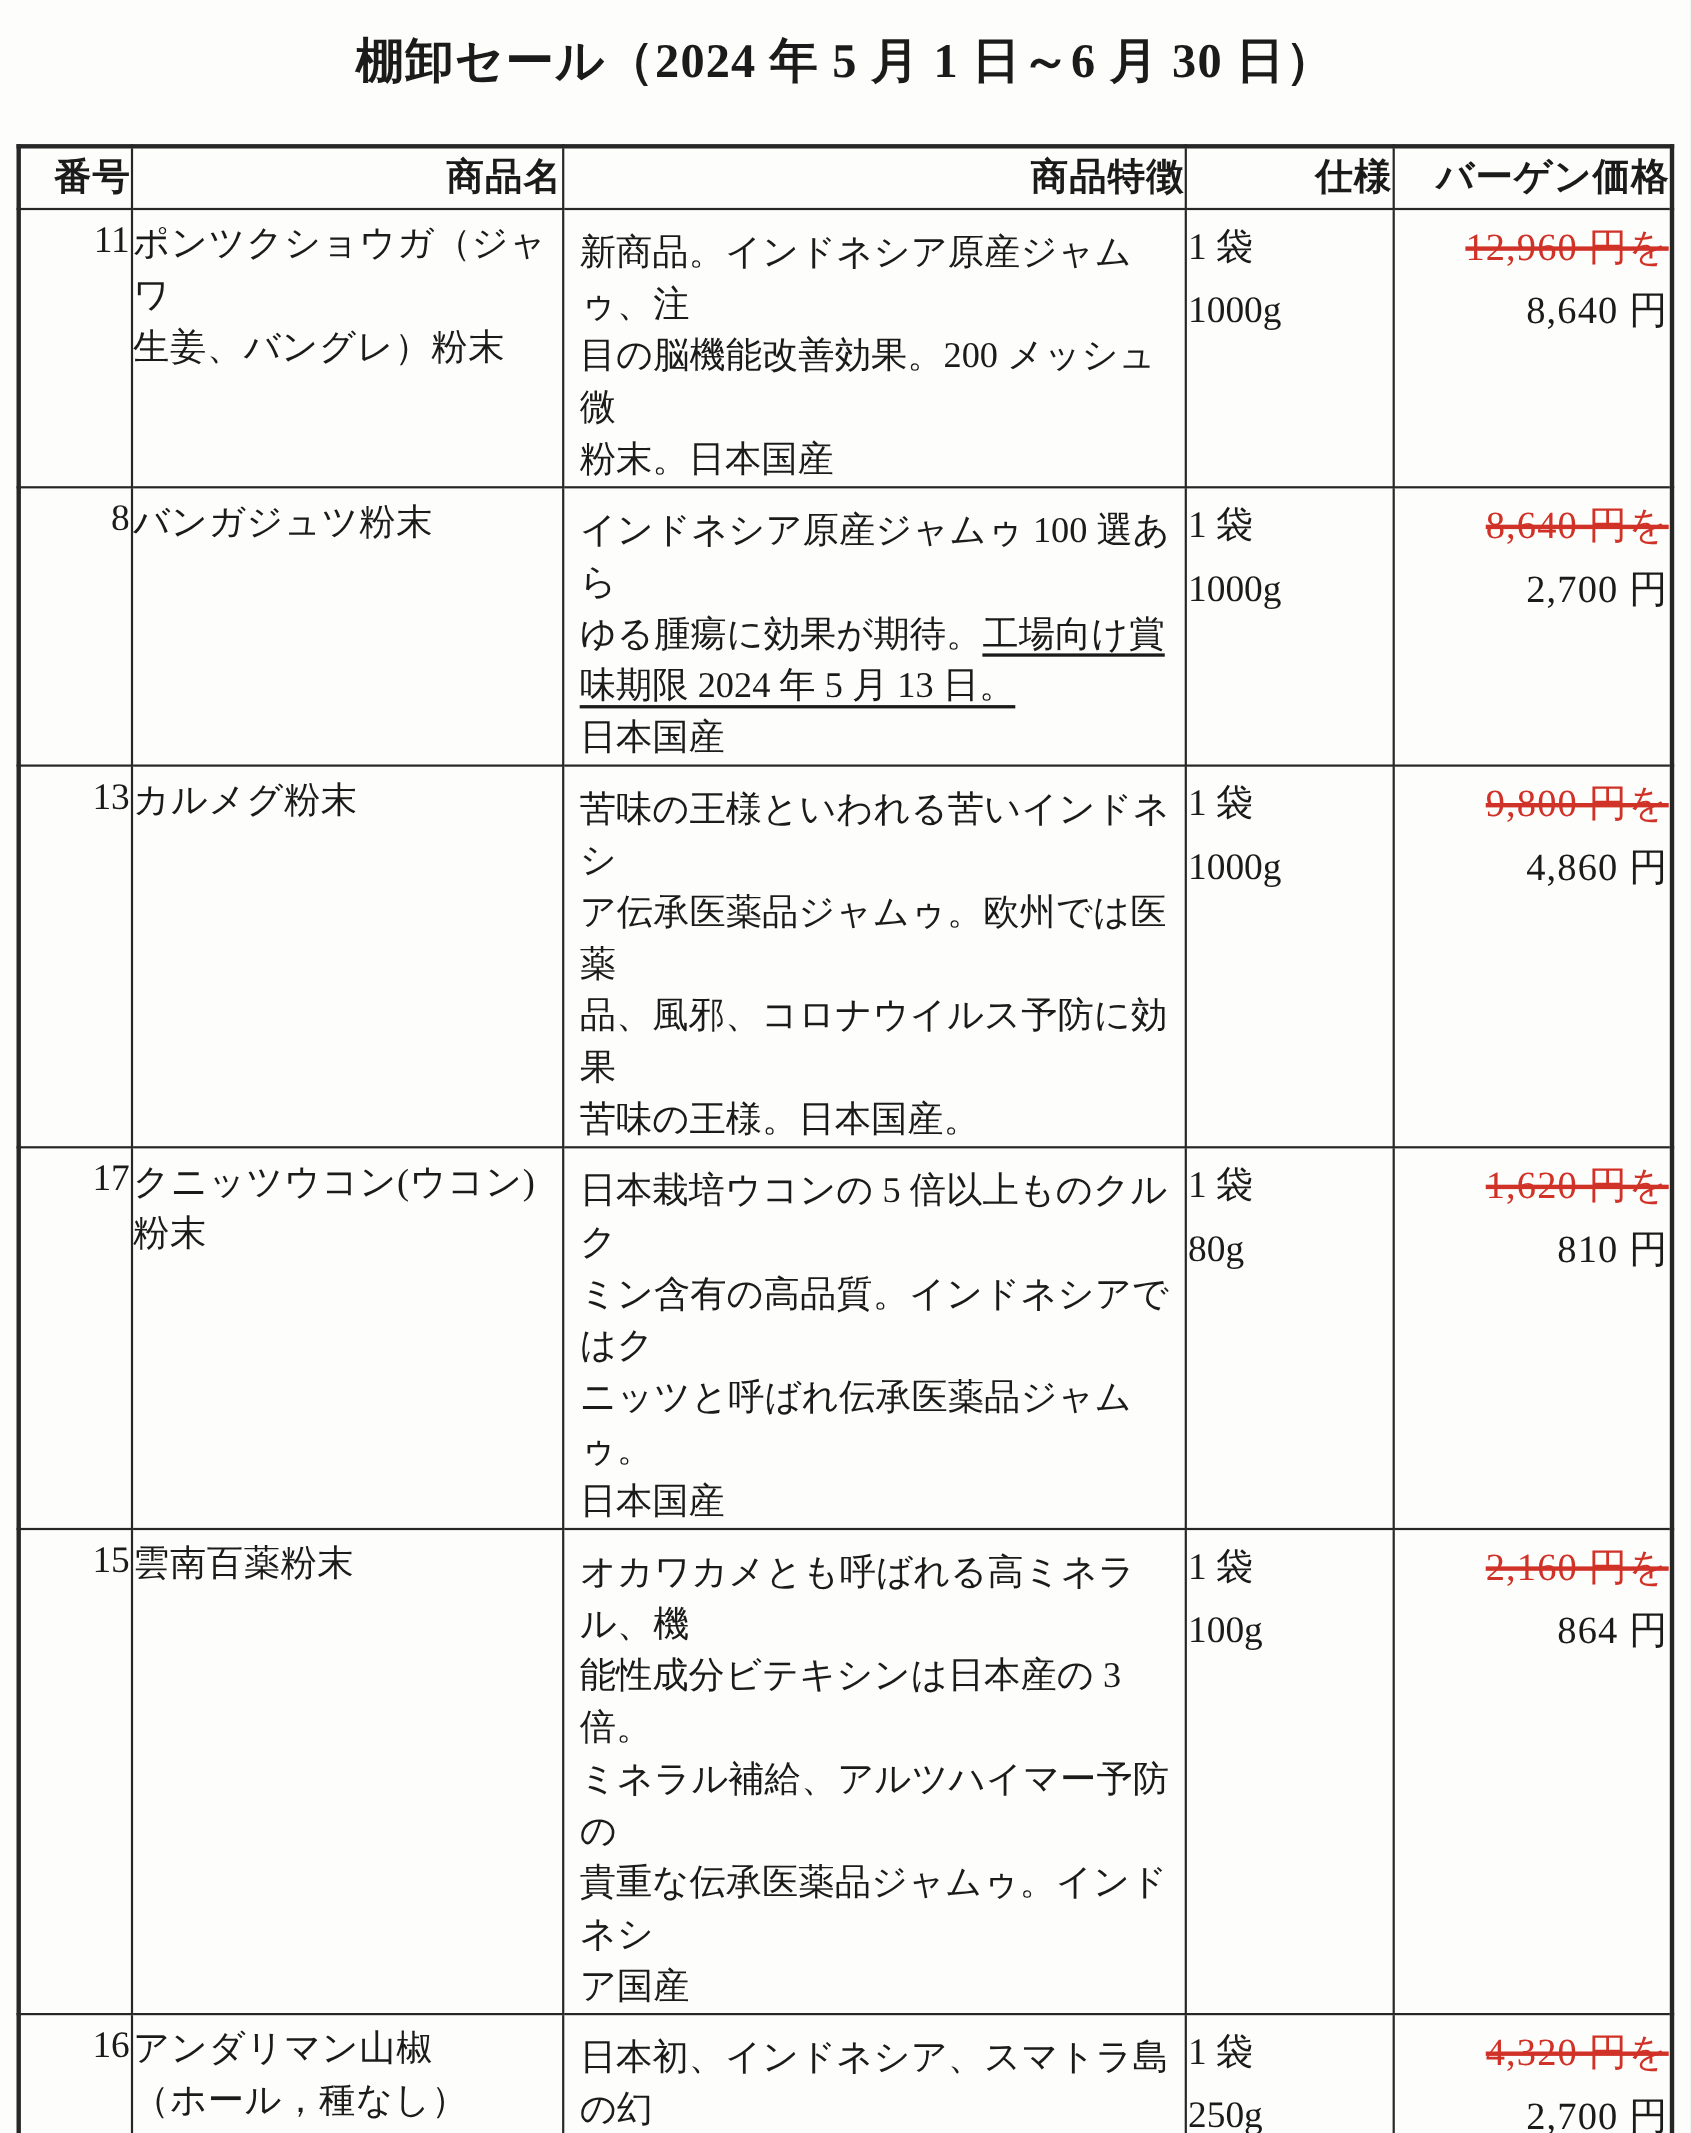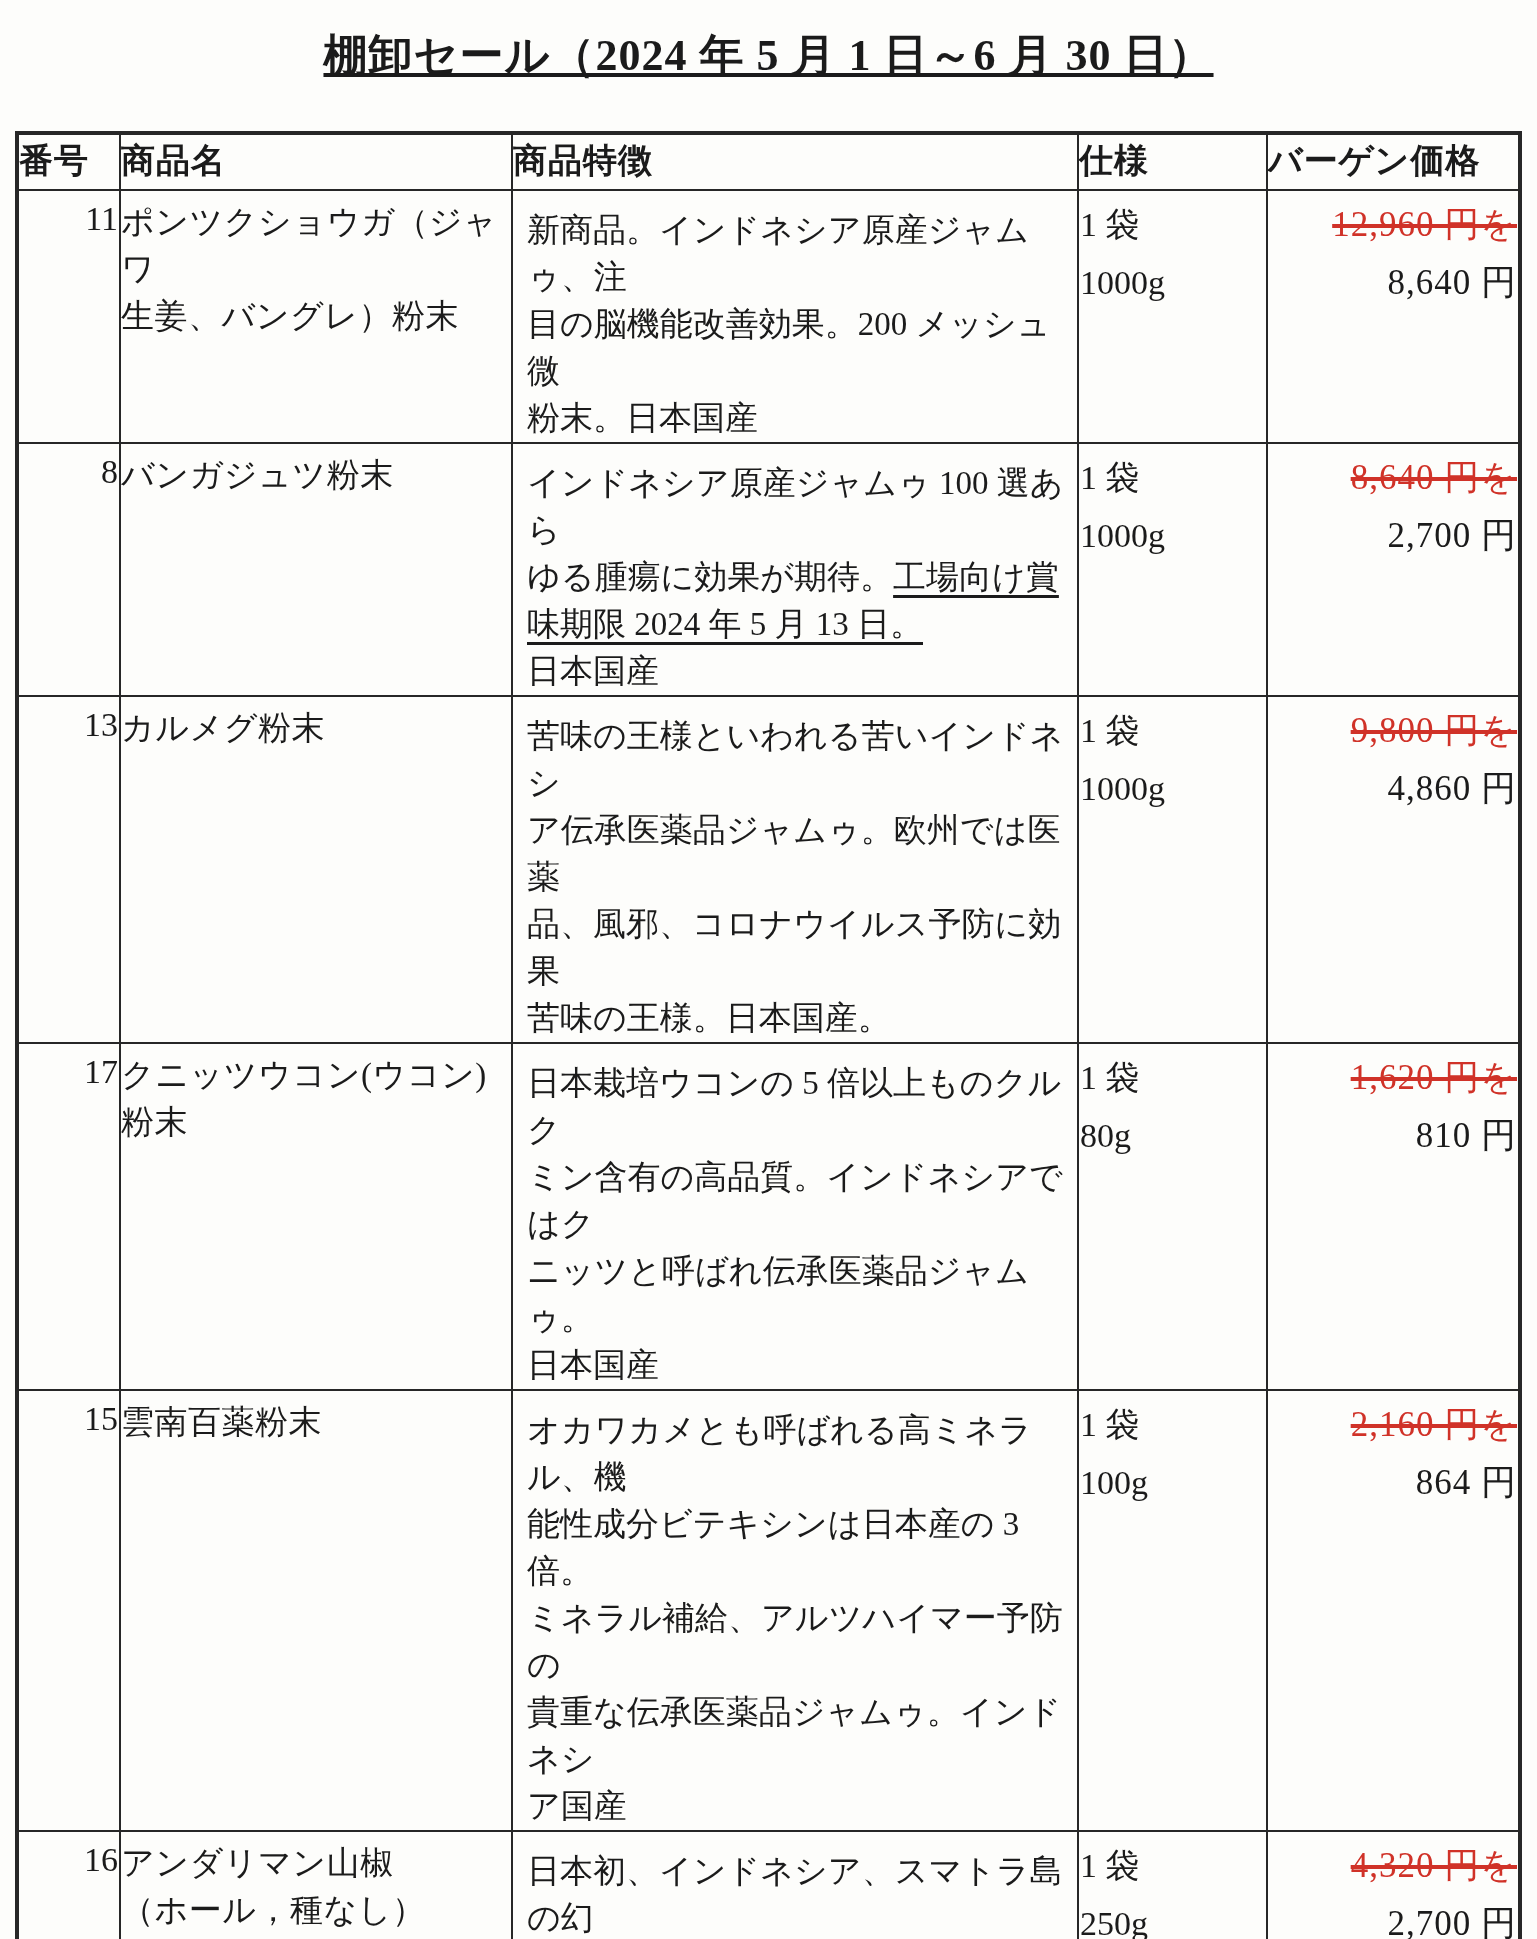--- a/index.html
+++ b/index.html
@@ -14,39 +14,38 @@
     font-family:"Liberation Serif","DejaVu Serif",serif;
     color:#1b1b1b;
   }
   .doc-title {
     margin:0 0 46px 0;
     text-align:center;
     font-size:44px;
     font-weight:600;
     letter-spacing:1px;
     white-space:nowrap;
-    text-decoration:underline;
   }
   table.sale {
     width:100%;
     border-collapse:collapse;
     table-layout:fixed;
     border:4px solid #272727;
   }
   .sale th, .sale td {
     border:2.5px solid #272727;
     vertical-align:top;
     box-sizing:border-box;
     overflow:hidden;
   }
   .sale th {
     height:50px;
     font-size:34px;
     font-weight:600;
-    text-align:left;
+    text-align:right;
     padding:3px 0 5px 0;
     letter-spacing:1px;
   }
   .c-num {
     text-align:right;
     font-size:34px;
     padding-top:9px;
   }
   .c-name {
     font-size:33px;

